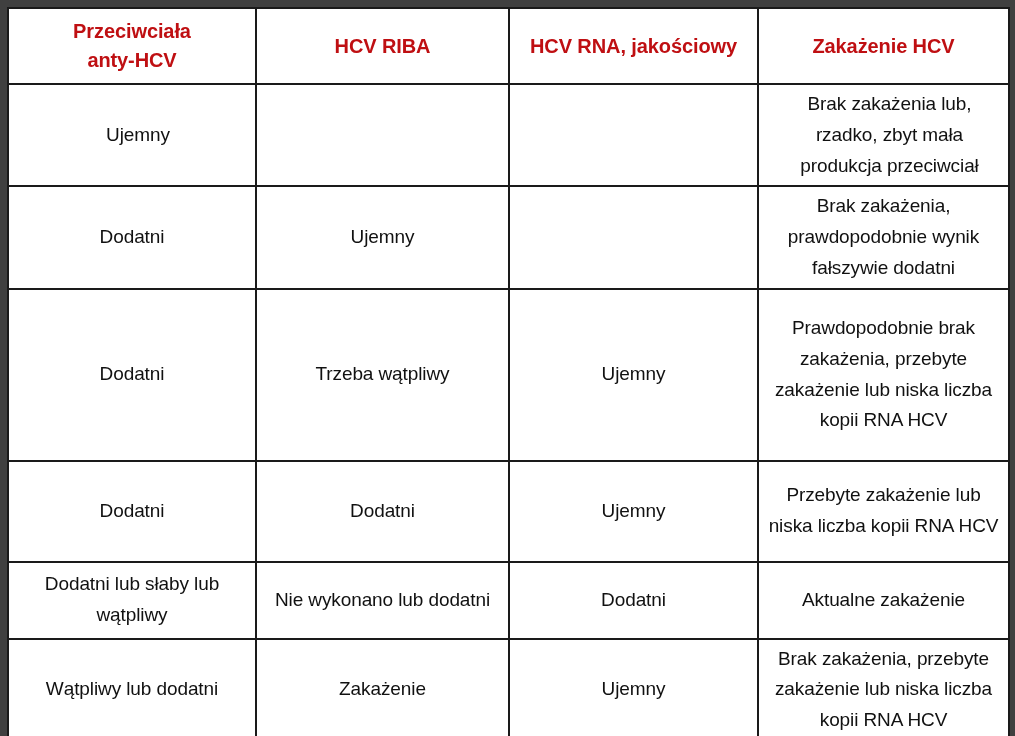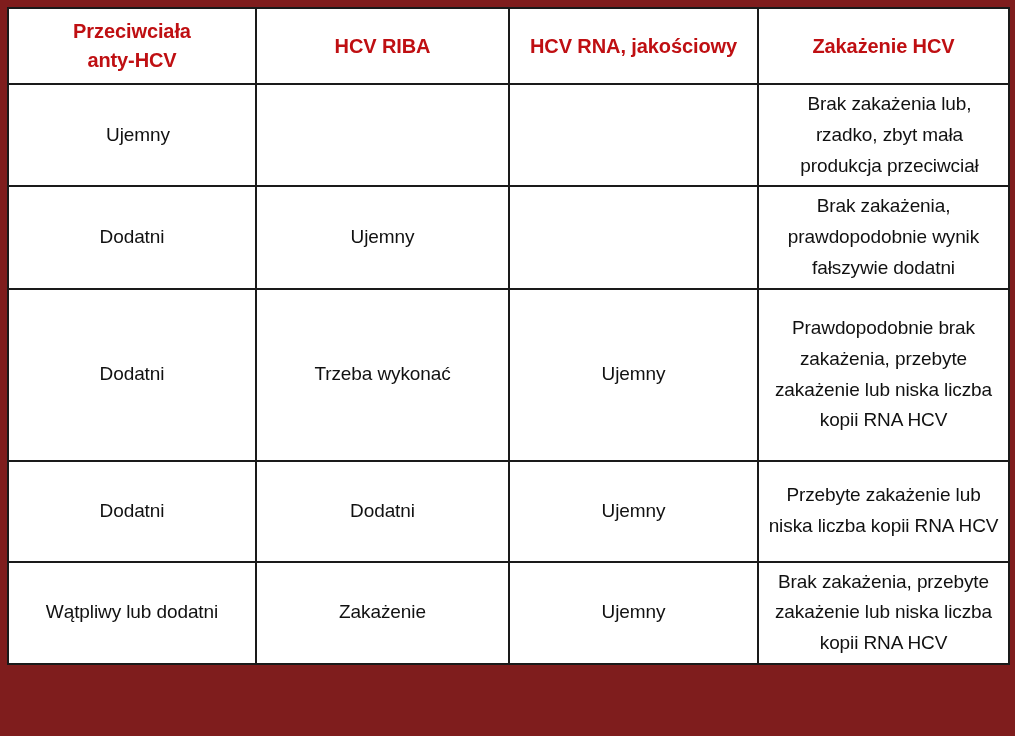--- a/index.html
+++ b/index.html
@@ -13,21 +13,21 @@
     height: 736px;
     font-family: "Liberation Sans", sans-serif;
     color: #000000;
     overflow: hidden;
   }
 
   .page {
     position: relative;
     width: 1015px;
     height: 736px;
-    background: #7f1d1d;
+    background: #404040;
     box-sizing: border-box;
     text-decoration: underline;
   }
 
   .results-table {
     position: absolute;
     left: 7px;
     top: 7px;
     width: 1001px;
     border-collapse: collapse;
@@ -112,29 +112,35 @@
         <td>Brak zakażenia lub, rzadko, zbyt mała produkcja przeciwciał</td>
       </tr>
       <tr class="r2">
         <td>Dodatni</td>
         <td>Ujemny</td>
         <td class="cell-empty"></td>
         <td>Brak zakażenia, prawdopodobnie wynik fałszywie dodatni</td>
       </tr>
       <tr class="r3">
         <td>Dodatni</td>
-        <td>Trzeba wykonać</td>
+        <td>Trzeba wątpliwy</td>
         <td>Ujemny</td>
         <td>Prawdopodobnie brak zakażenia, przebyte zakażenie lub niska liczba kopii RNA HCV</td>
       </tr>
       <tr class="r4">
         <td>Dodatni</td>
         <td>Dodatni</td>
         <td>Ujemny</td>
         <td>Przebyte zakażenie lub niska liczba kopii RNA HCV</td>
+      </tr>
+      <tr class="r5">
+        <td>Dodatni lub słaby lub wątpliwy</td>
+        <td>Nie wykonano lub dodatni</td>
+        <td>Dodatni</td>
+        <td>Aktualne zakażenie</td>
       </tr>
       <tr class="r6">
         <td>Wątpliwy lub dodatni</td>
         <td>Zakażenie</td>
         <td>Ujemny</td>
         <td>Brak zakażenia, przebyte zakażenie lub niska liczba kopii RNA HCV</td>
       </tr>
     </tbody>
   </table>
 

